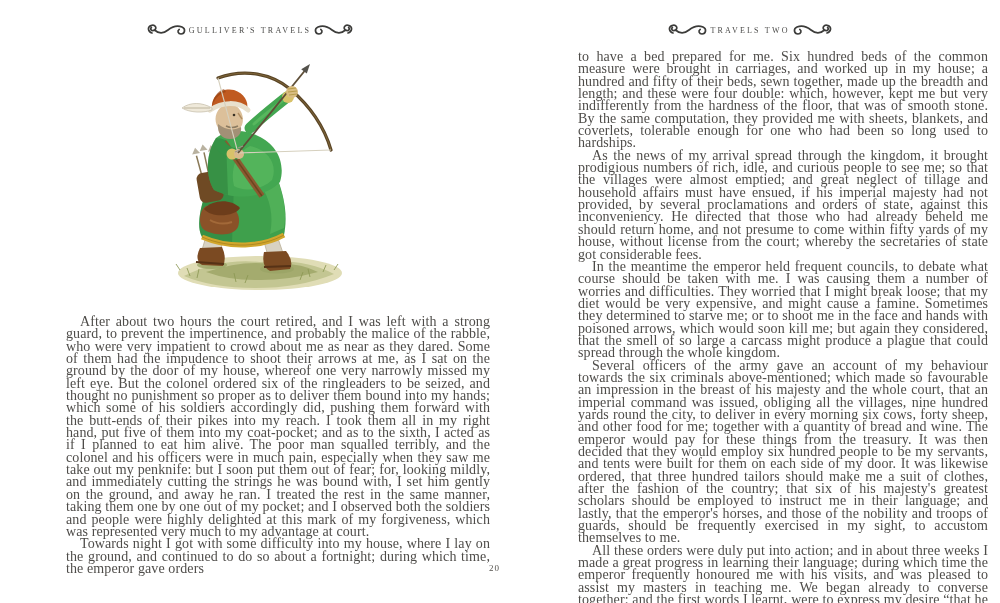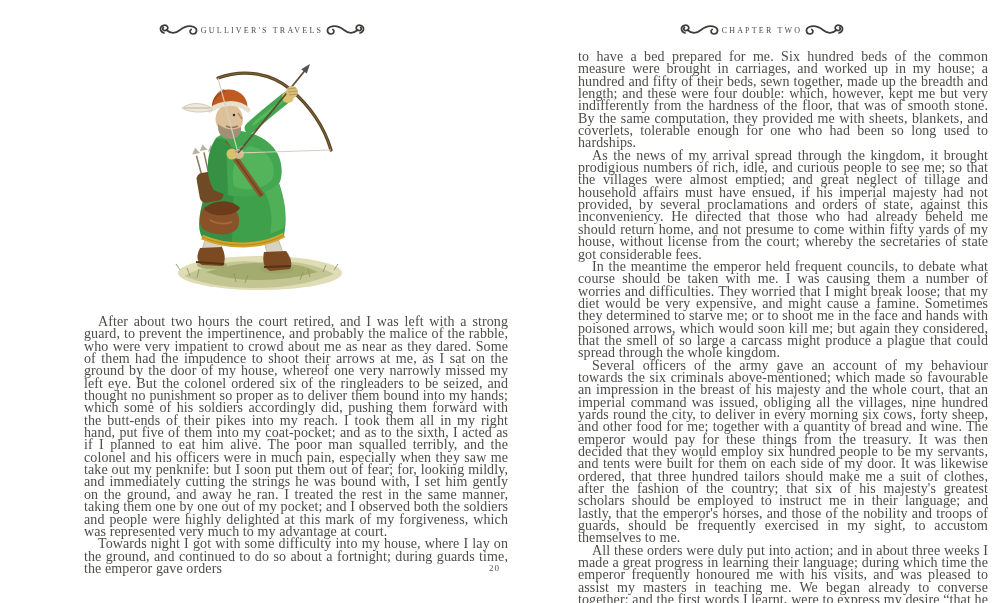--- a/index.html
+++ b/index.html
@@ -17,39 +17,38 @@
   .page-right { left: 500px; }
 
   .running-head {
     position: absolute;
     top: 22px;
     left: 0;
     width: 500px;
     display: flex;
     align-items: center;
     justify-content: center;
-    margin-left: 12px;
   }
   .head-title {
     font-size: 8px;
     letter-spacing: 2.2px;
     color: #4b4b49;
     white-space: nowrap;
   }
   .flourish { width: 44px; height: 16px; flex: 0 0 auto; }
 
   .text-col {
     position: absolute;
     color: #4e4c49;
     font-size: 14px;
     line-height: 12.35px;
     text-align: justify;
     letter-spacing: 0.1px;
   }
-  .text-col-left { left: 84px; top: 316px; width: 424px; }
+  .text-col-left { left: 66px; top: 316px; width: 424px; }
   .text-col-right { left: 78px; top: 51px; width: 410px; }
   .text-col p { margin: 0; padding: 0; }
   .text-col p.indent { text-indent: 14px; }
 
   .folio {
     position: absolute;
     top: 563px;
     left: 0;
     width: 500px;
     text-align: right;
@@ -156,33 +155,33 @@
       <line x1="88" y1="95" x2="157" y2="10" stroke="#5e4e37" stroke-width="1.8"></line>
       <path d="M90 92 l-5 2 M93 88 l-5 2" stroke="#9b948a" stroke-width="1.2"></path>
       <polygon points="160,6 156.8,15.5 151.2,11.2" fill="#54524c"></polygon>
 
       <circle cx="142" cy="34" r="6" fill="#d9bd82"></circle>
       <path d="M138 31 L146 30 M138 34 L147 33 M139 37 L147 36" stroke="#b89c4a" stroke-width="1" fill="none"></path>
     </svg>
 
     <div class="text-col text-col-left">
       <p class="indent">After about two hours the court retired, and I was left with a strong guard, to prevent the impertinence, and probably the malice of the rabble, who were very impatient to crowd about me as near as they dared. Some of them had the impudence to shoot their arrows at me, as I sat on the ground by the door of my house, whereof one very narrowly missed my left eye. But the colonel ordered six of the ringleaders to be seized, and thought no punishment so proper as to deliver them bound into my hands; which some of his soldiers accordingly did, pushing them forward with the butt-ends of their pikes into my reach. I took them all in my right hand, put five of them into my coat-pocket; and as to the sixth, I acted as if I planned to eat him alive. The poor man squalled terribly, and the colonel and his officers were in much pain, especially when they saw me take out my penknife: but I soon put them out of fear; for, looking mildly, and immediately cutting the strings he was bound with, I set him gently on the ground, and away he ran. I treated the rest in the same manner, taking them one by one out of my pocket; and I observed both the soldiers and people were highly delighted at this mark of my forgiveness, which was represented very much to my advantage at court.</p>
-      <p class="indent">Towards night I got with some difficulty into my house, where I lay on the ground, and continued to do so about a fortnight; during guards time, the emperor gave orders</p>
+      <p class="indent">Towards night I got with some difficulty into my house, where I lay on the ground, and continued to do so about a fortnight; during which time, the emperor gave orders</p>
     </div>
 
     <div class="folio">20</div>
   </div>
 
   <div class="page page-right">
 
     <div class="running-head">
       <svg class="flourish" viewBox="0 0 44 16">
         <path d="M7 11 C3 10 2 5 6 3.5 C10 2 12.5 6 9.5 8 C7 9.6 4.6 7.4 6.4 5.4 M9.5 8 C14 12 18 12 23 8 C28 4 32 3 37 5 C41 6.8 40 12 36 12 C33 12 32 9 34.2 7.4" fill="none" stroke="#3c3c3a" stroke-width="1.7" stroke-linecap="round"></path>
       </svg>
-      <span class="head-title">CHAPTER TWO</span>
+      <span class="head-title">TRAVELS TWO</span>
       <svg class="flourish" viewBox="0 0 44 16">
         <g transform="scale(-1,1) translate(-44,0)">
           <path d="M7 11 C3 10 2 5 6 3.5 C10 2 12.5 6 9.5 8 C7 9.6 4.6 7.4 6.4 5.4 M9.5 8 C14 12 18 12 23 8 C28 4 32 3 37 5 C41 6.8 40 12 36 12 C33 12 32 9 34.2 7.4" fill="none" stroke="#3c3c3a" stroke-width="1.7" stroke-linecap="round"></path>
         </g>
       </svg>
     </div>
 
     <div class="text-col text-col-right">
       <p>to have a bed prepared for me. Six hundred beds of the common measure were brought in carriages, and worked up in my house; a hundred and fifty of their beds, sewn together, made up the breadth and length; and these were four double: which, however, kept me but very indifferently from the hardness of the floor, that was of smooth stone. By the same computation, they provided me with sheets, blankets, and coverlets, tolerable enough for one who had been so long used to hardships.</p>
       <p class="indent">As the news of my arrival spread through the kingdom, it brought prodigious numbers of rich, idle, and curious people to see me; so that the villages were almost emptied; and great neglect of tillage and household affairs must have ensued, if his imperial majesty had not provided, by several proclamations and orders of state, against this inconveniency. He directed that those who had already beheld me should return home, and not presume to come within fifty yards of my house, without license from the court; whereby the secretaries of state got considerable fees.</p>

